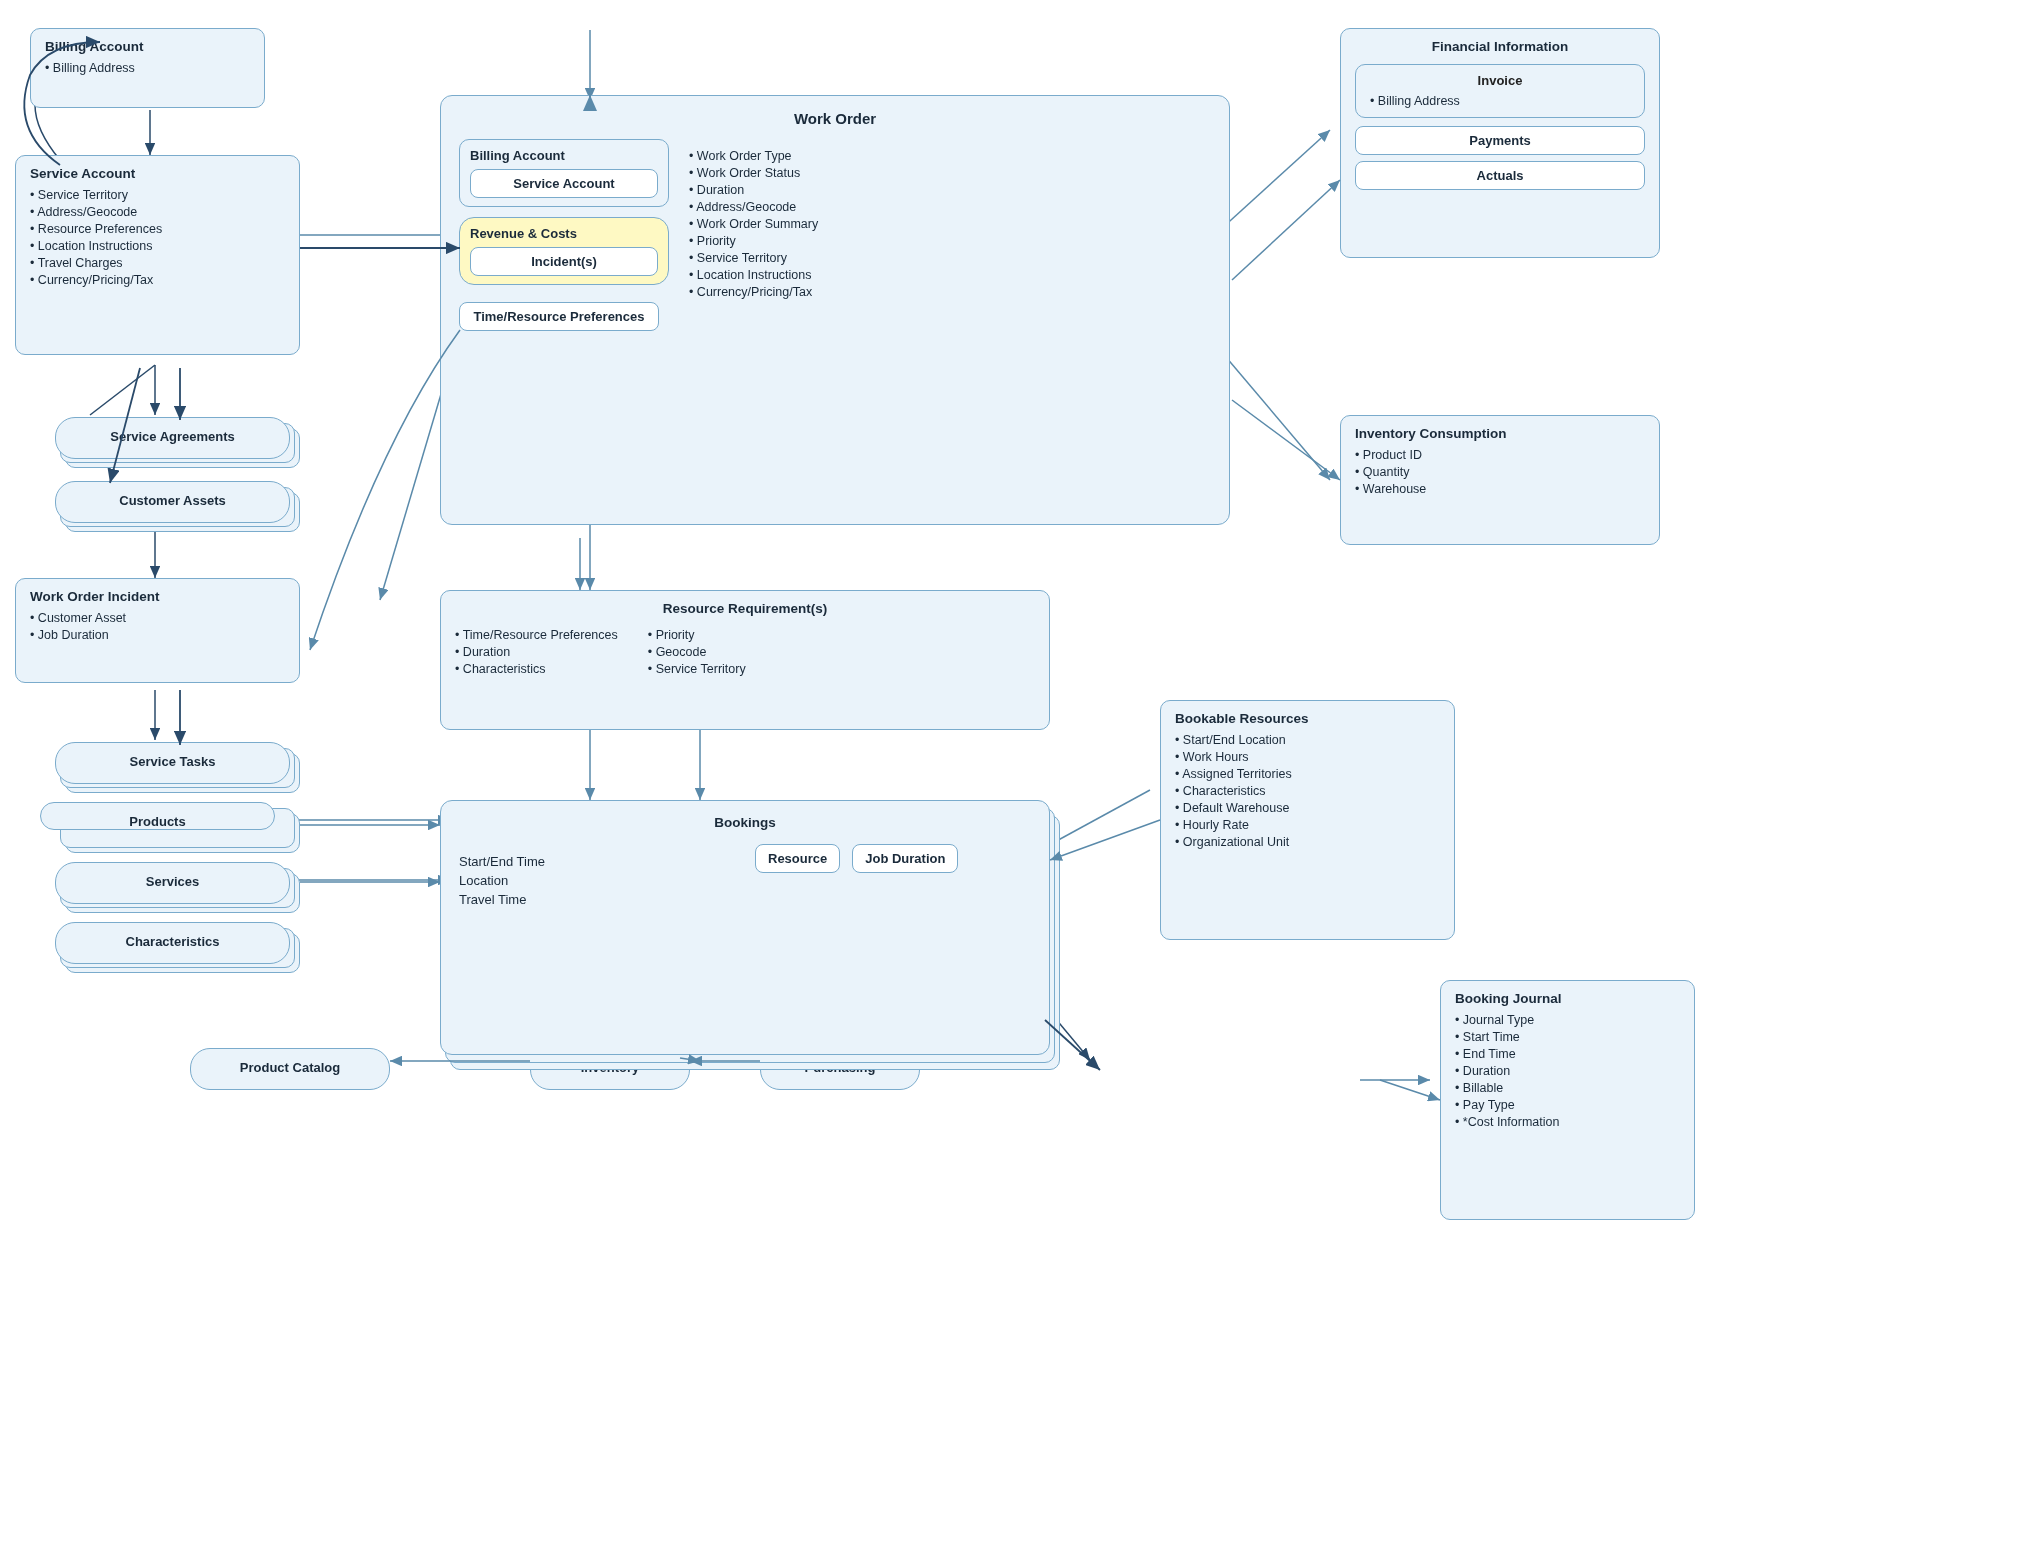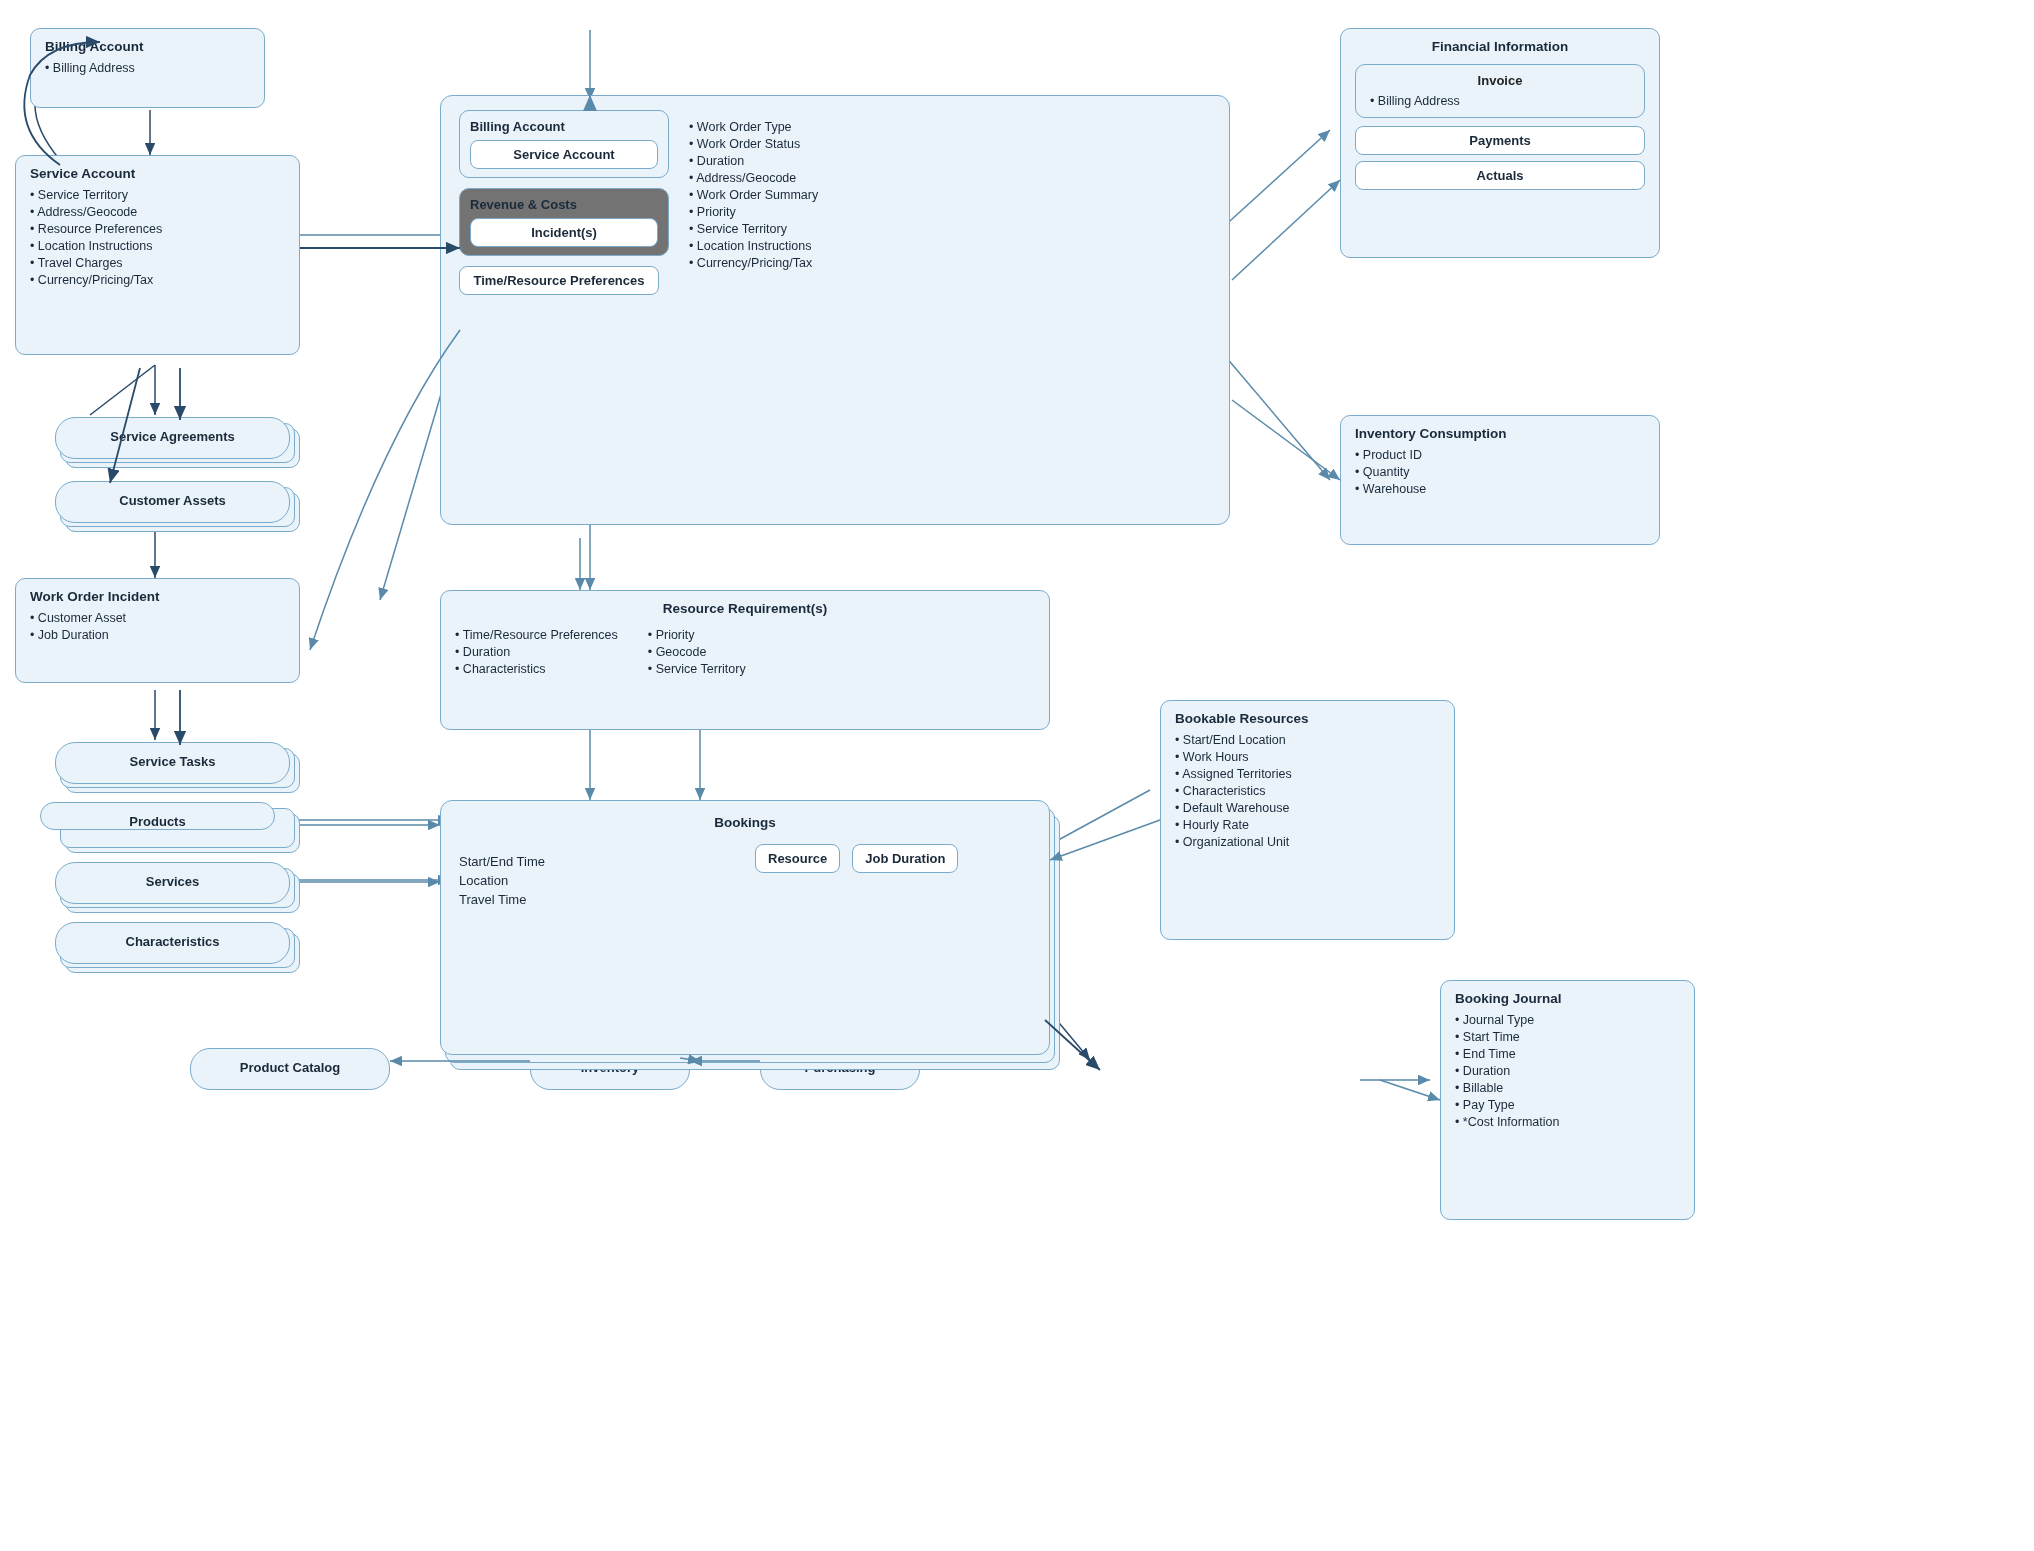--- a/index.html
+++ b/index.html
@@ -201,30 +201,31 @@
   <div class="stacked-shadow" style="left:60px;top:928px;width:235px;height:40px;"></div>
   <div class="pill-box" style="left:55px;top:922px;width:235px;height:42px;line-height:24px;">Characteristics</div>
 
   <div class="pill-box" style="left:190px;top:1048px;width:200px;height:42px;line-height:24px;">Product Catalog</div>
 
   <div class="pill-box" style="left:530px;top:1048px;width:160px;height:42px;line-height:24px;">Inventory</div>
 
   <div class="pill-box" style="left:760px;top:1048px;width:160px;height:42px;line-height:24px;">Purchasing</div>
 
   <div class="large-box" style="left:440px;top:95px;width:790px;min-height:430px;">
+    <div class="box-title" style="text-align:center;font-size:15px;margin-bottom:12px;">Work Order</div>
 
     <div style="display:flex;gap:20px;">
       <div style="width:210px;flex-shrink:0;">
 
         <div style="border:1.5px solid #7aabcc;border-radius:10px;background:#eaf3fa;padding:8px 10px;margin-bottom:10px;">
           <div style="font-weight:700;font-size:13px;margin-bottom:6px;color:#1a2a3a;">Billing Account</div>
           <div class="box-inner" style="margin-bottom:0;">Service Account</div>
         </div>
 
-        <div style="border:1.5px solid #7aabcc;border-radius:10px;background:#737373;padding:8px 10px;margin-bottom:10px;">
+        <div style="border:1.5px solid #7aabcc;border-radius:15px;background:#fef9c3;padding:8px 10px;margin-bottom:17px;">
           <div style="font-weight:700;font-size:13px;margin-bottom:6px;color:#1a2a3a;">Revenue &amp; Costs</div>
           <div class="box-inner" style="margin-bottom:0;">Incident(s)</div>
         </div>
 
         <div class="box-inner" style="width:200px;">Time/Resource Preferences</div>
       </div>
 
       <div style="flex:1;padding-top:8px;">
         <ul class="bullet-list">
           <li>Work Order Type</li>

